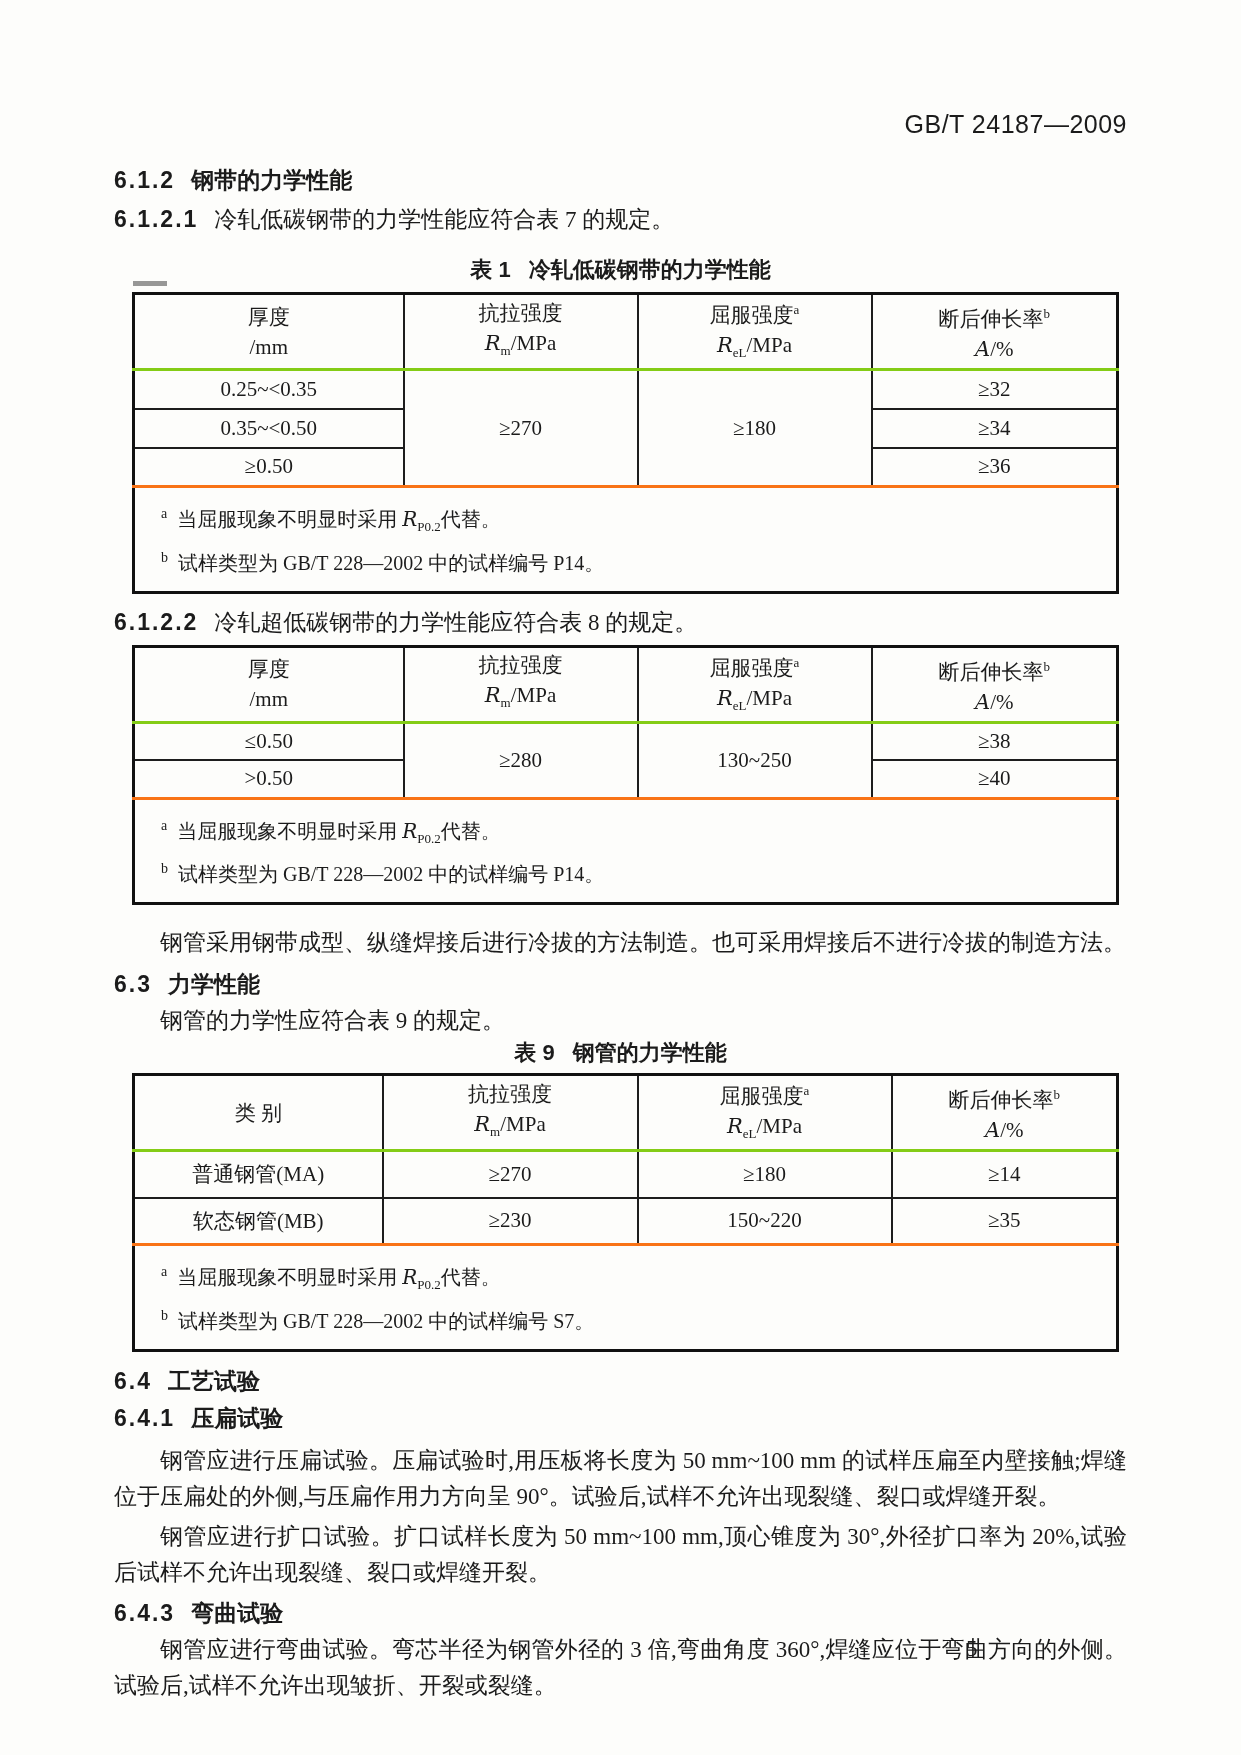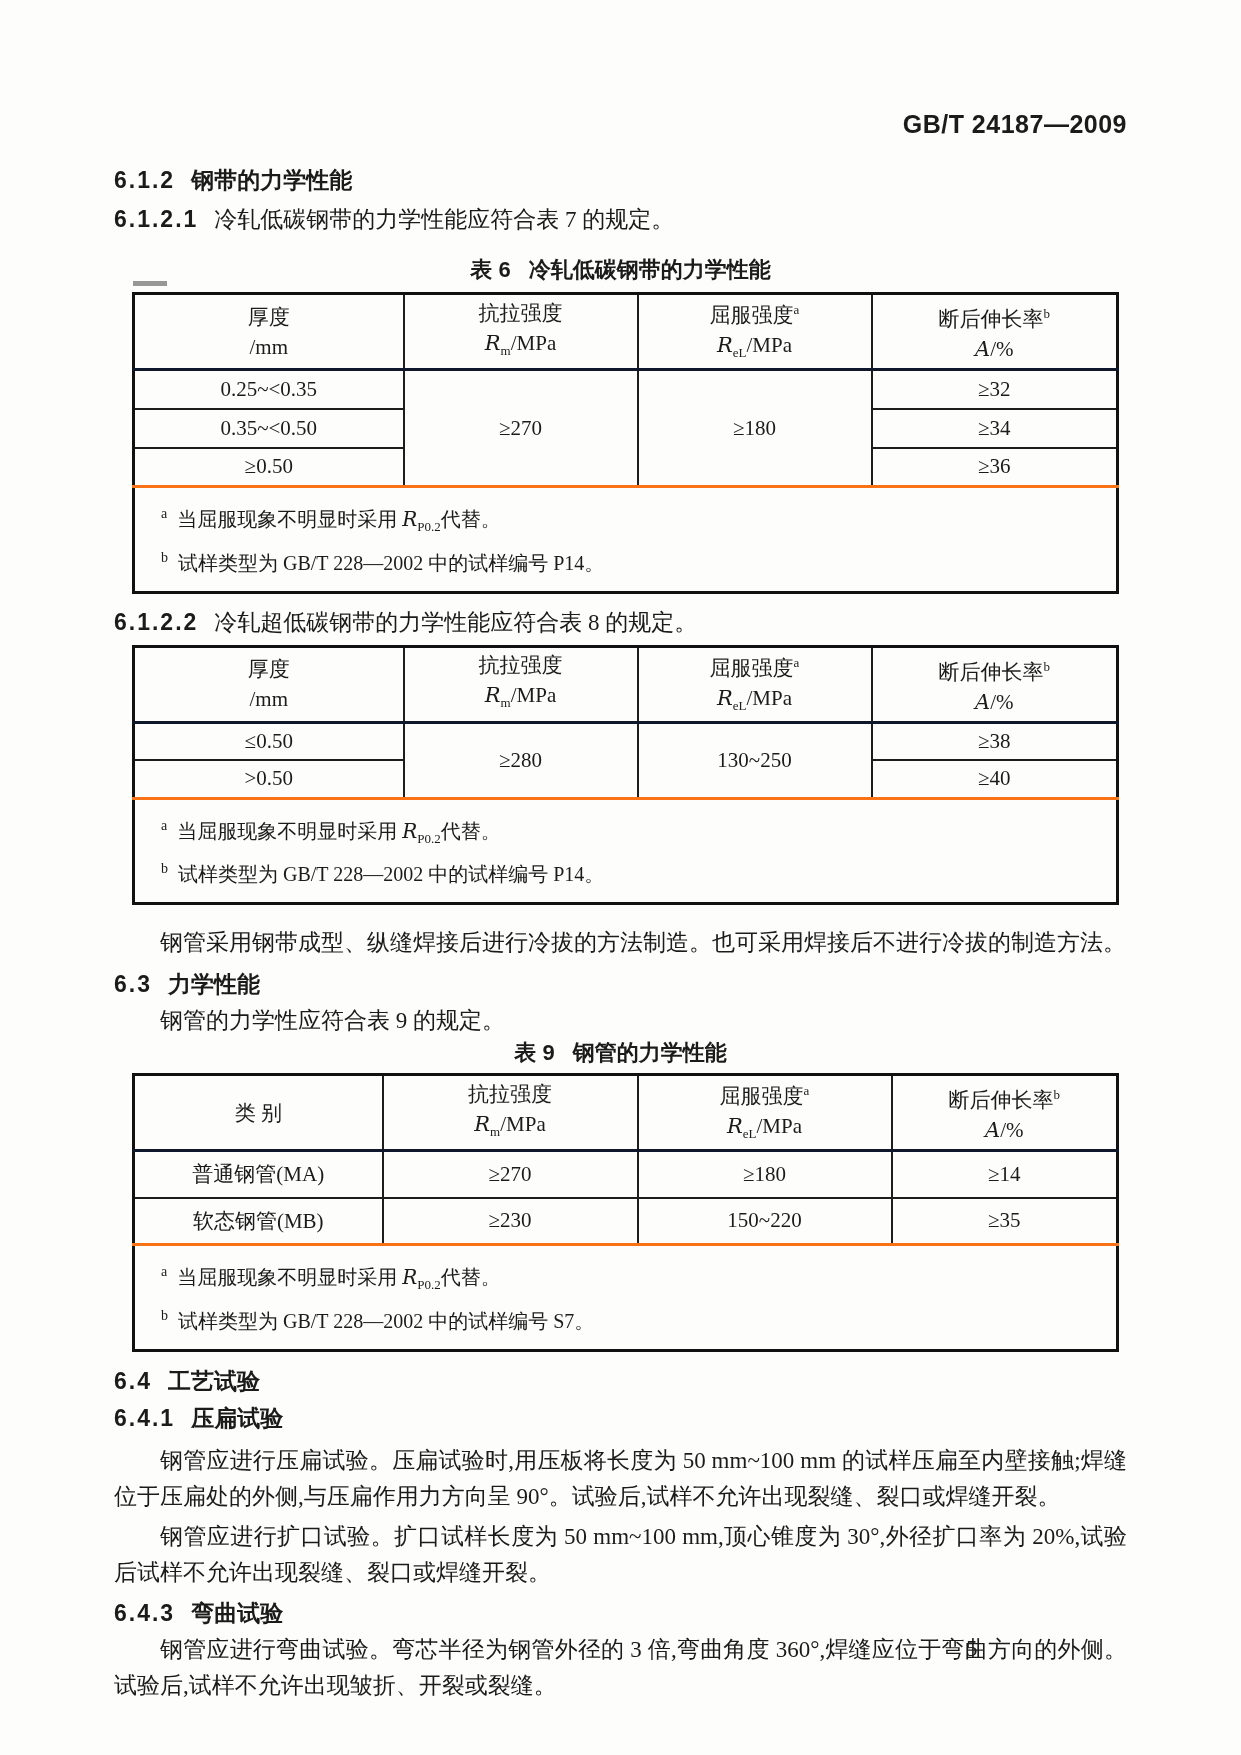--- a/index.html
+++ b/index.html
@@ -12,21 +12,21 @@
     color:#1b1b1b;
     font-family:"Liberation Serif","DejaVu Serif",serif;
     overflow:hidden;
   }
   .content { padding:0 114px; }
 
   .doc-code {
     padding-top:110px;
     text-align:right;
     font-family:"Liberation Sans","DejaVu Sans",sans-serif;
-    font-weight:bold;
+    font-weight:normal;
     font-size:25px;
     letter-spacing:0.5px;
   }
 
   .heading {
     font-family:"Liberation Sans","DejaVu Sans",sans-serif;
     font-weight:bold;
     font-size:23px;
     line-height:30px;
   }
@@ -66,21 +66,21 @@
     table-layout:fixed;
     border:3px solid #111;
     font-size:21px;
   }
   table.std td {
     border:2px solid #1d1d1d;
     text-align:center;
     vertical-align:middle;
     padding:0 4px;
   }
-  table.std tr.hdr td { height:76px; border-bottom:3px solid #0f172a; }
+  table.std tr.hdr td { height:76px; border-bottom:3px solid #84cc16; }
   table.std td .hline { line-height:30px; }
   table.t7 tr.data td { height:39px; }
   table.t8 tr.data td { height:38px; }
   table.t9 tr.data td { height:47px; }
   table.std tr.fnotes td {
     border-top:3px solid #f97316;
     text-align:left;
     padding:10px 6px 12px 26px;
     height:72px;
     vertical-align:middle;
@@ -117,21 +117,21 @@
 
     <div class="heading" style="margin-top:26px">
       <span class="num">6.1.2</span><span>钢带的力学性能</span>
     </div>
 
     <div class="clause" style="margin-top:8px">
       <span class="num">6.1.2.1</span><span>冷轧低碳钢带的力学性能应符合表 7 的规定。</span>
     </div>
 
     <div class="tbl-caption" style="margin-top:20px">
-      <span class="cap-label">表 6</span><span>冷轧低碳钢带的力学性能</span>
+      <span class="cap-label">表 1</span><span>冷轧低碳钢带的力学性能</span>
     </div>
 
     <table class="std t7" style="margin-top:8px">
       <colgroup>
           <col style="width:270px">
           <col style="width:234px">
           <col style="width:234px">
           <col style="width:246px">
         </colgroup>
       <tbody>

